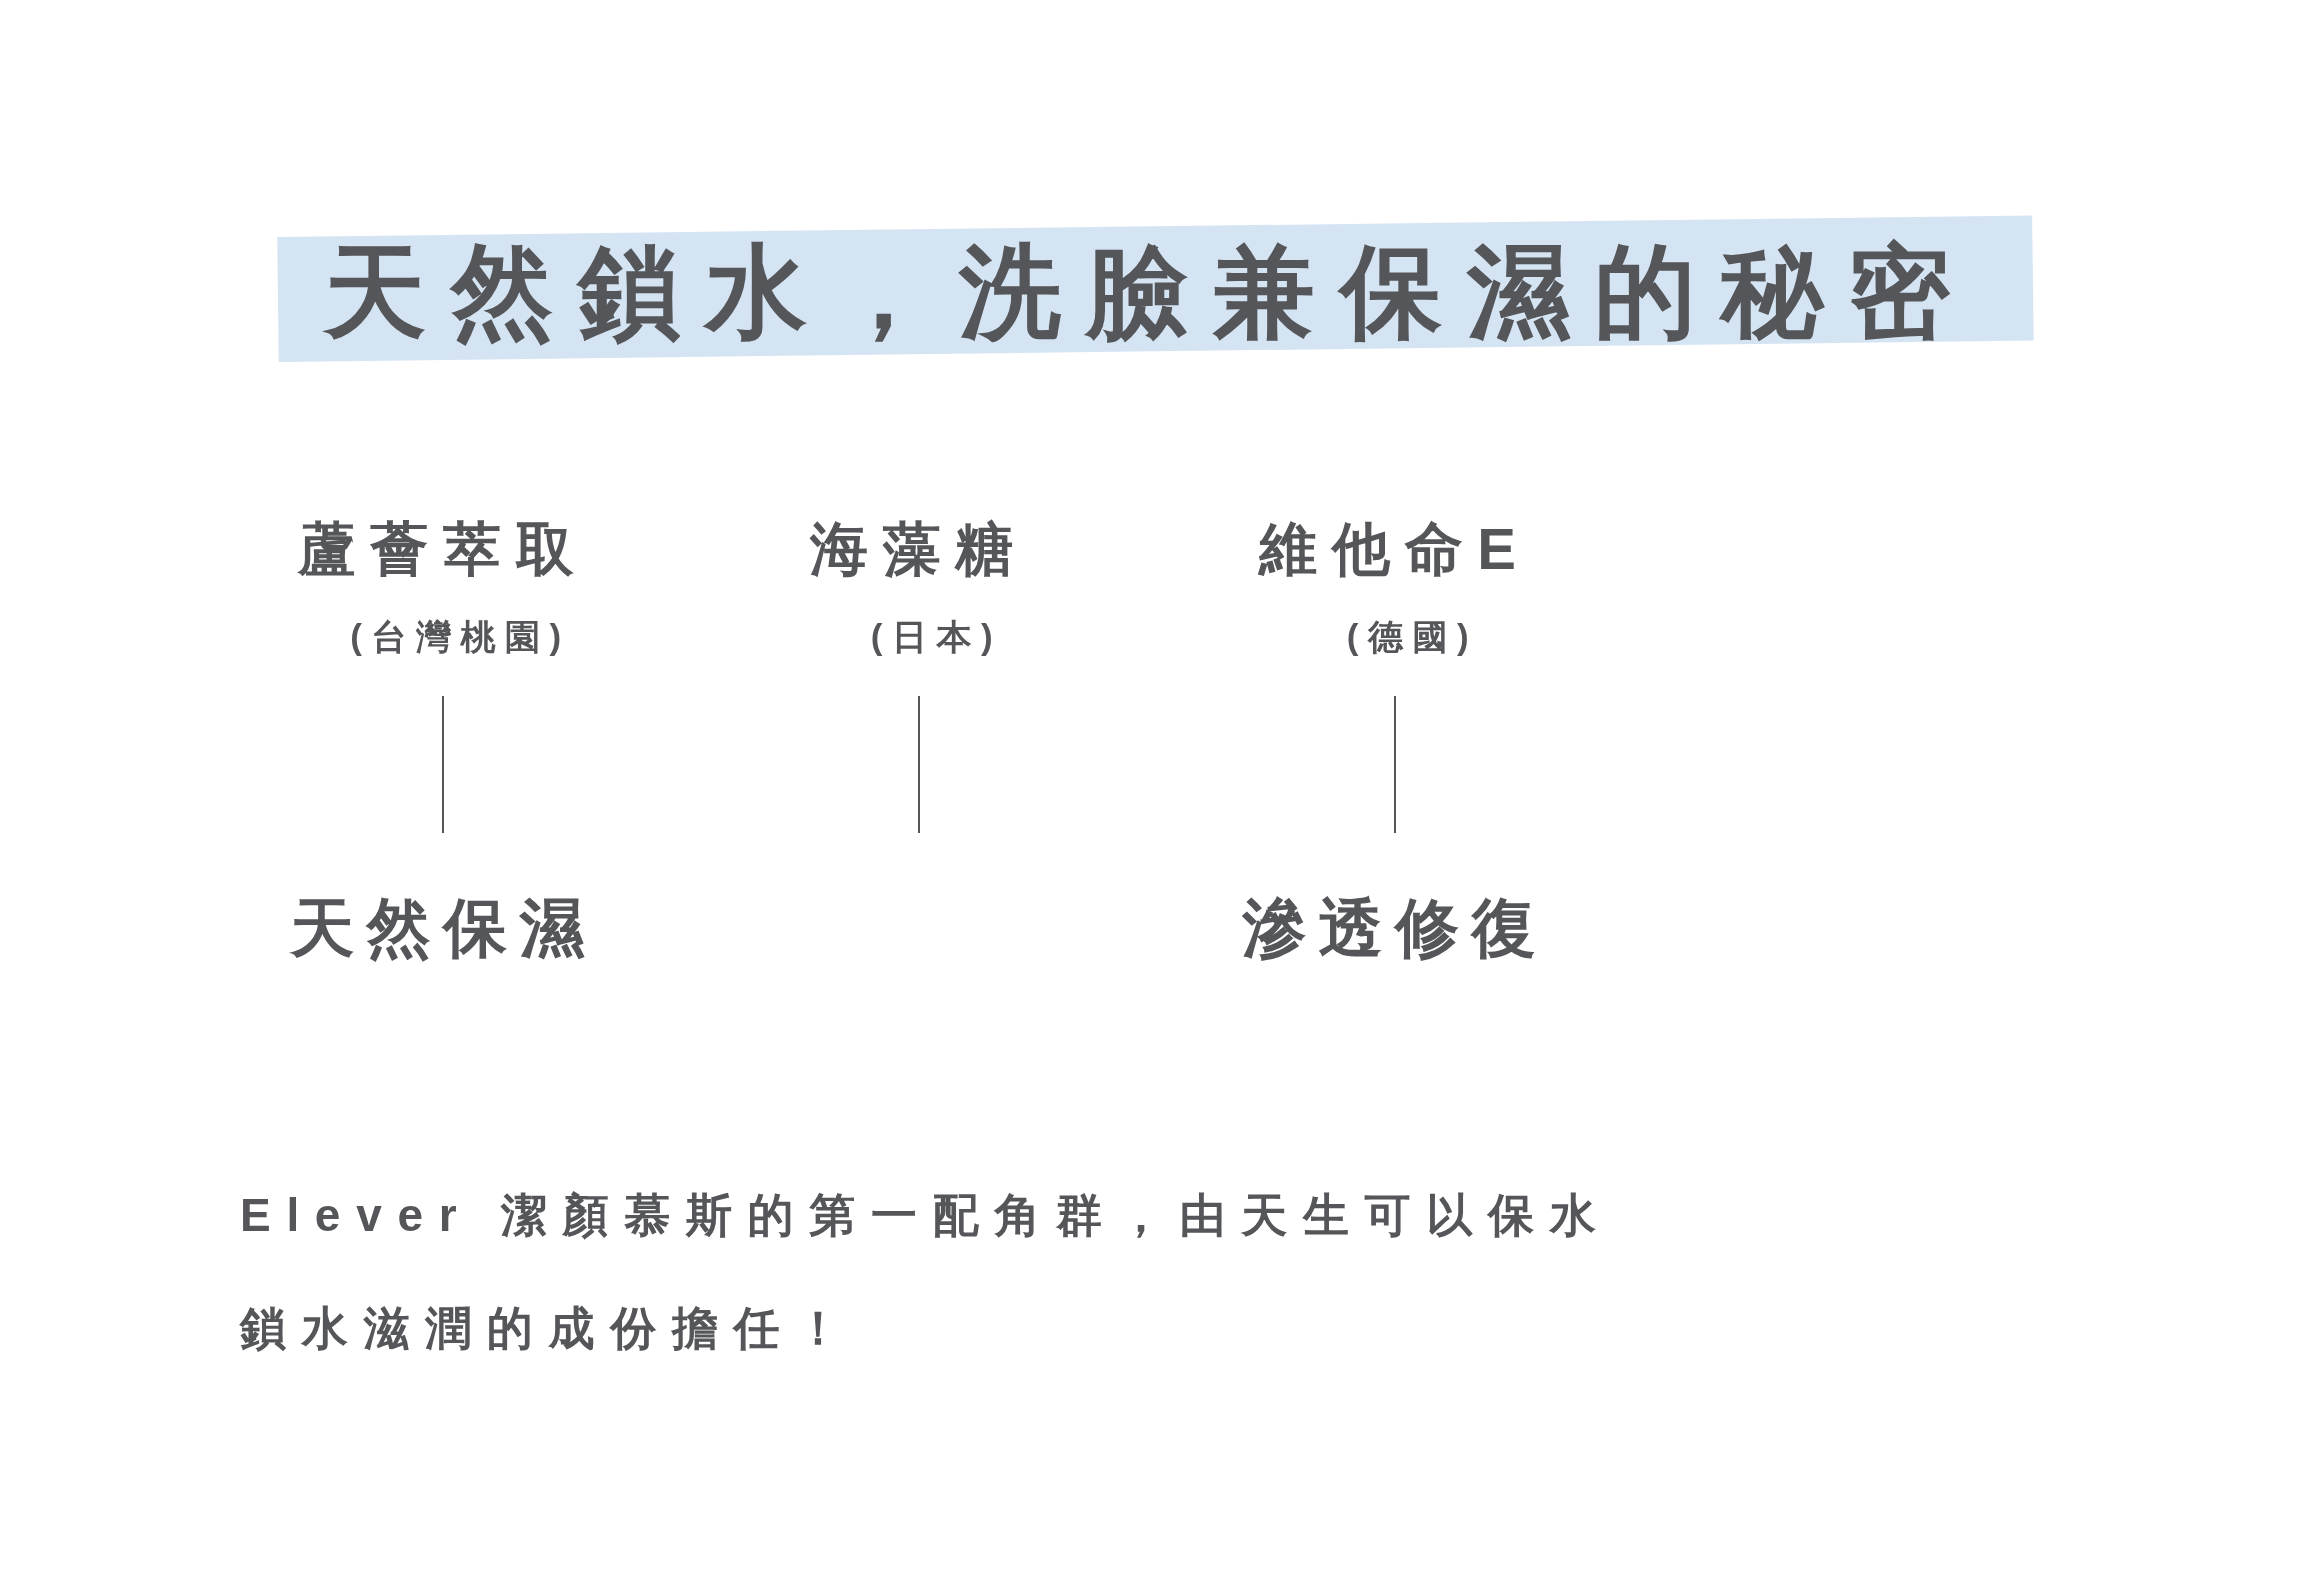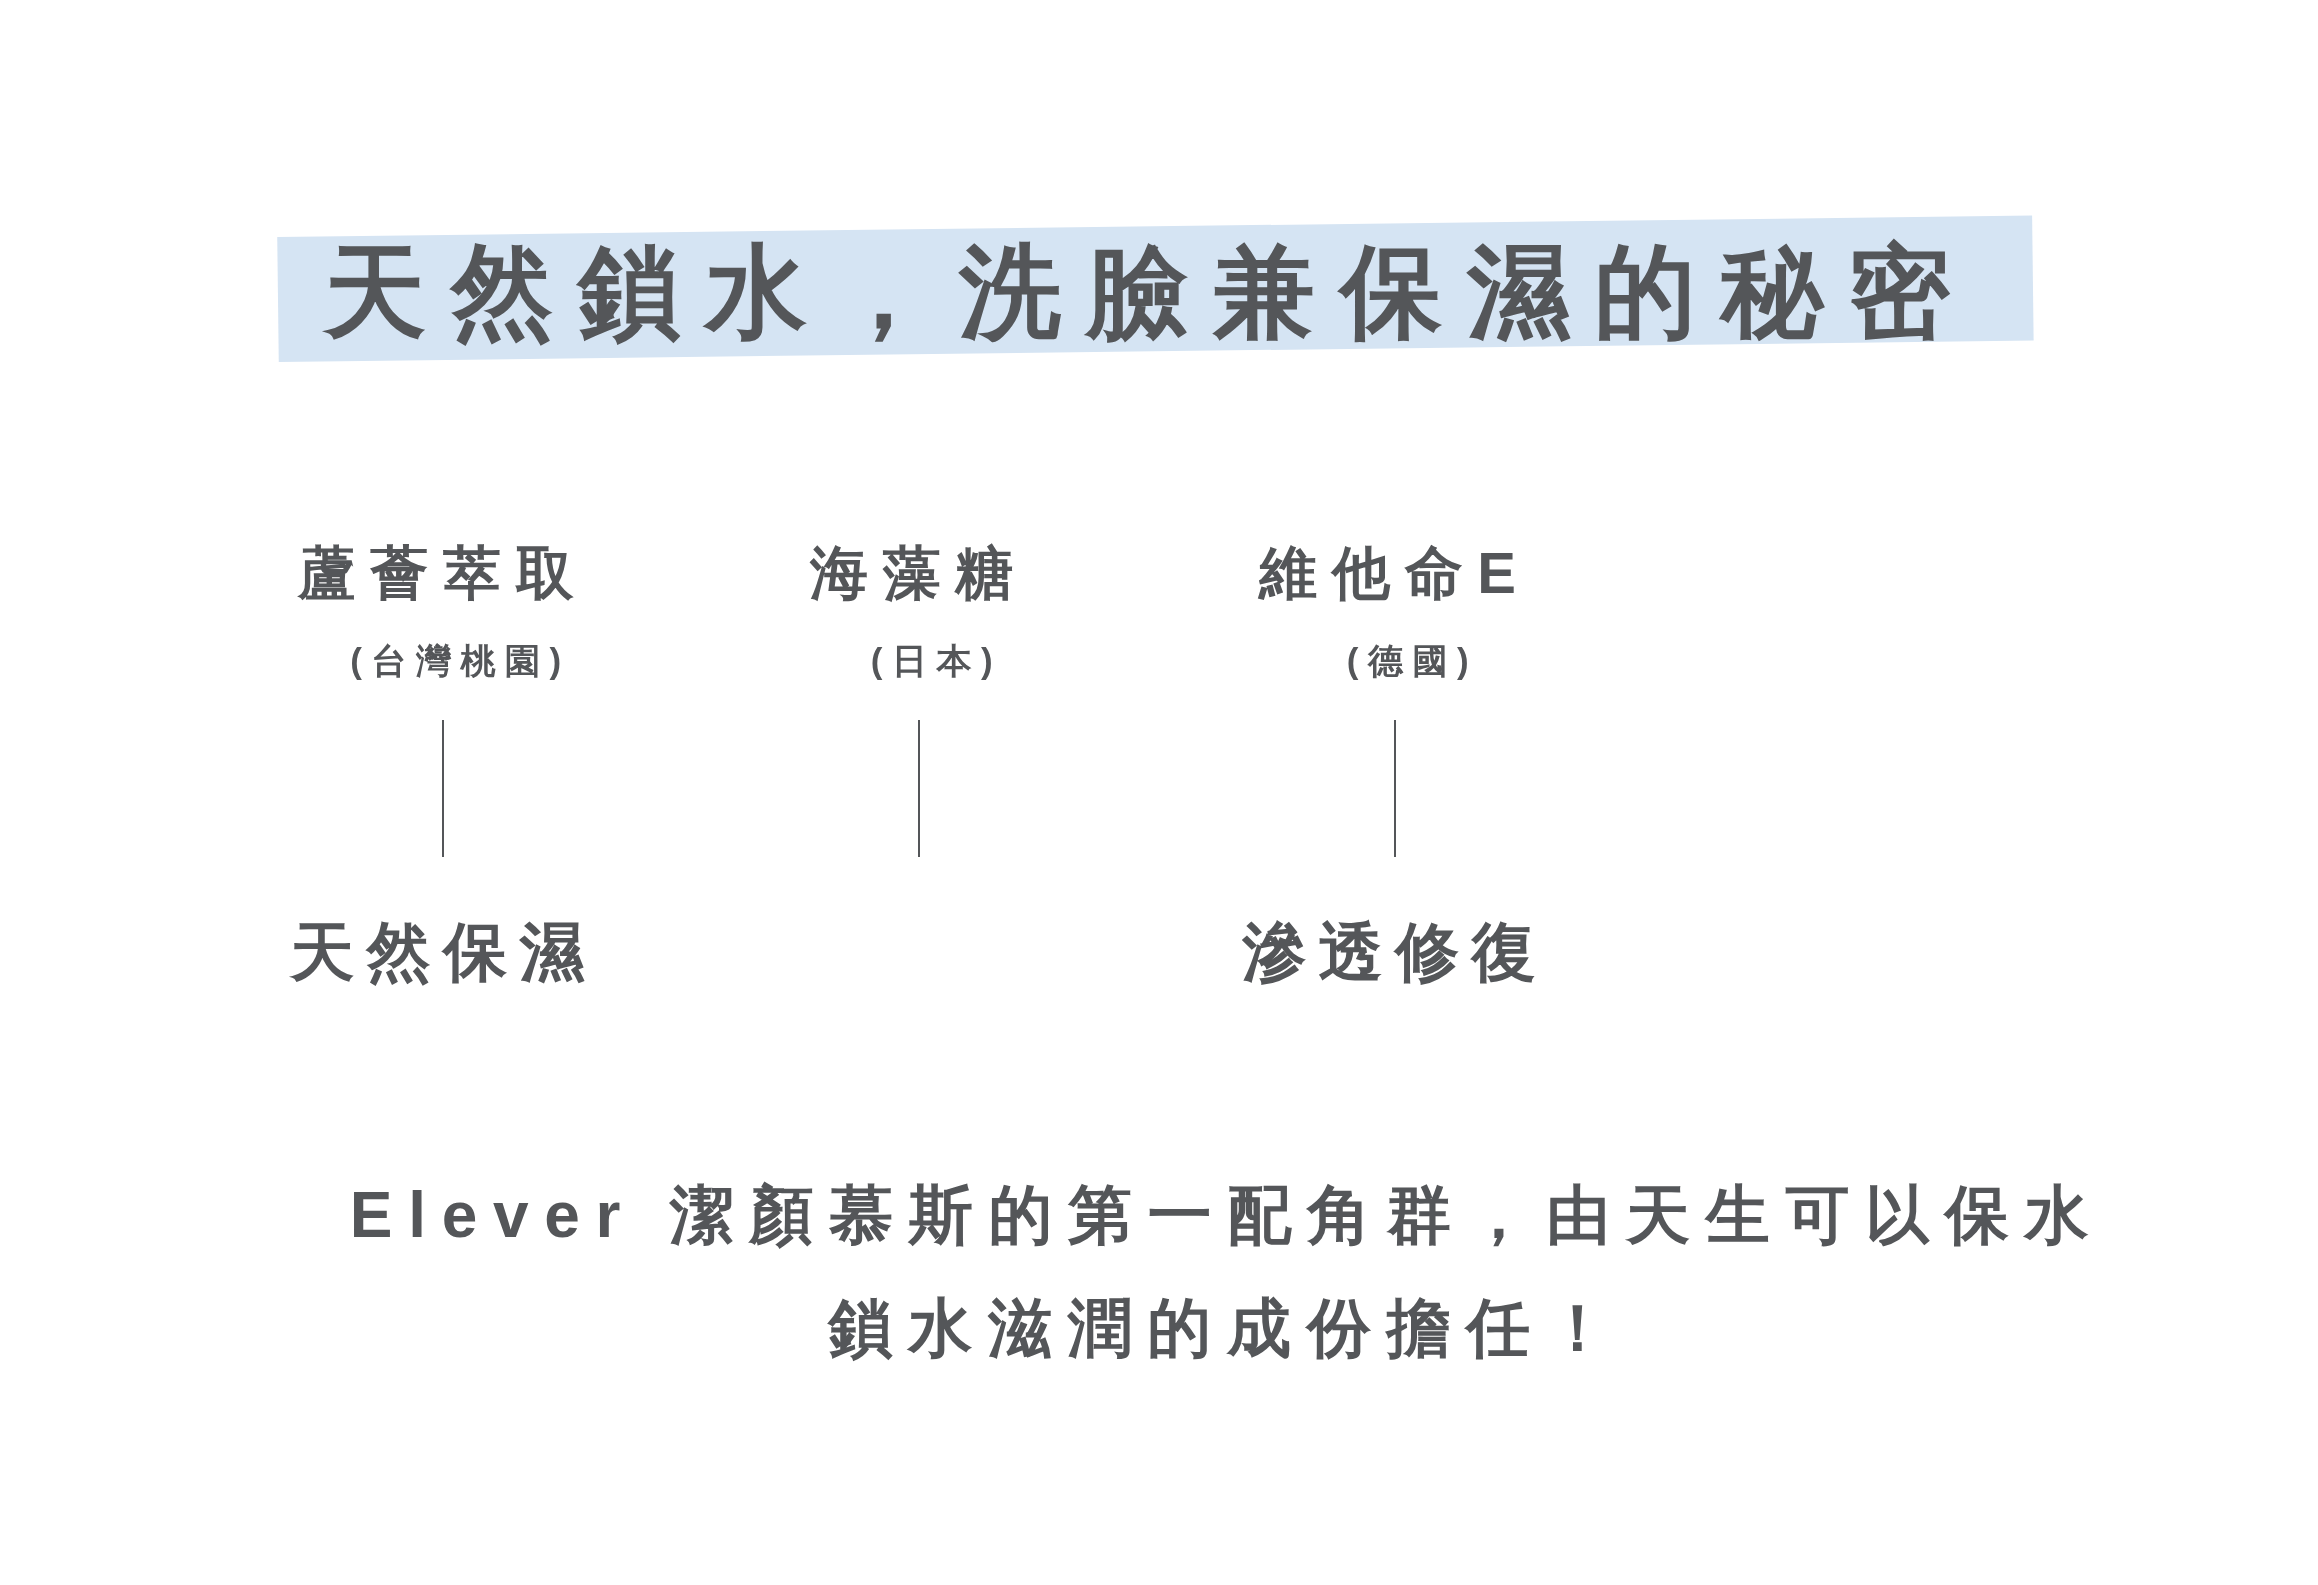--- a/index.html
+++ b/index.html
@@ -37,21 +37,21 @@
     font-weight:800;
     letter-spacing:25px;
     line-height:117px;
     white-space:nowrap;
     margin-left:8px;
   }
 
   
   .ingredients{
     position:absolute;
-    left:205px;top:541px;
+    left:205px;top:517px;
     width:1902px;
     display:flex;
     flex-direction:row;
   }
   .ingredient-col{
     width:476px;
     display:flex;
     flex-direction:column;
     align-items:center;
     text-align:center;
@@ -83,27 +83,26 @@
     font-size:64px;
     font-weight:700;
     letter-spacing:12.4px;
     line-height:63px;
     white-space:nowrap;
   }
 
   
   .footer-paragraph{
     position:absolute;
-    left:252px;top:1159px;
+    left:240px;top:1159px;
     width:1950px;
-    font-size:64px;
+    font-size:46px;
     font-weight:700;
     letter-spacing:15.7px;
     line-height:113px;
-    text-align:center;
   }
   .footer-line{white-space:nowrap;}
 </style>
 </head>
 <body>
 
 <div class="canvas">
 
   <div class="title-wrap">
     <div class="title-highlight"></div>

